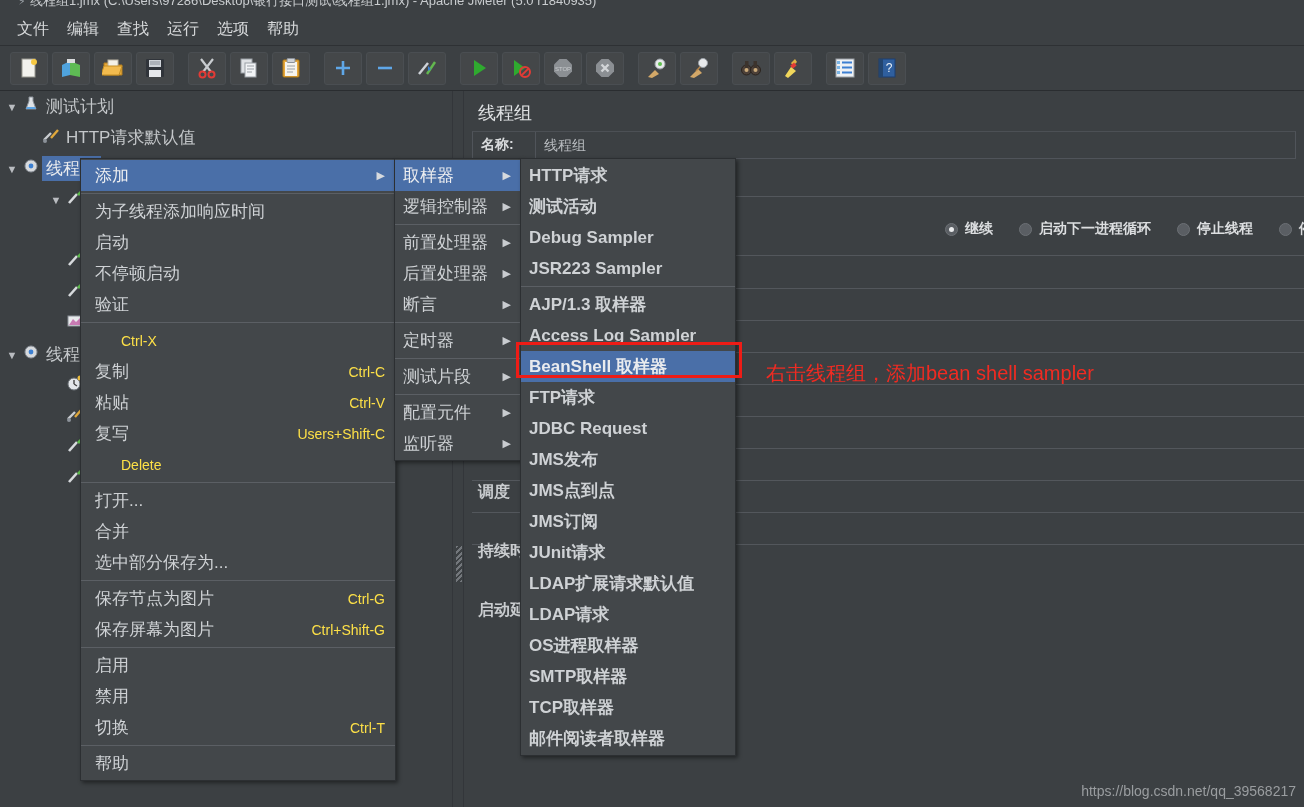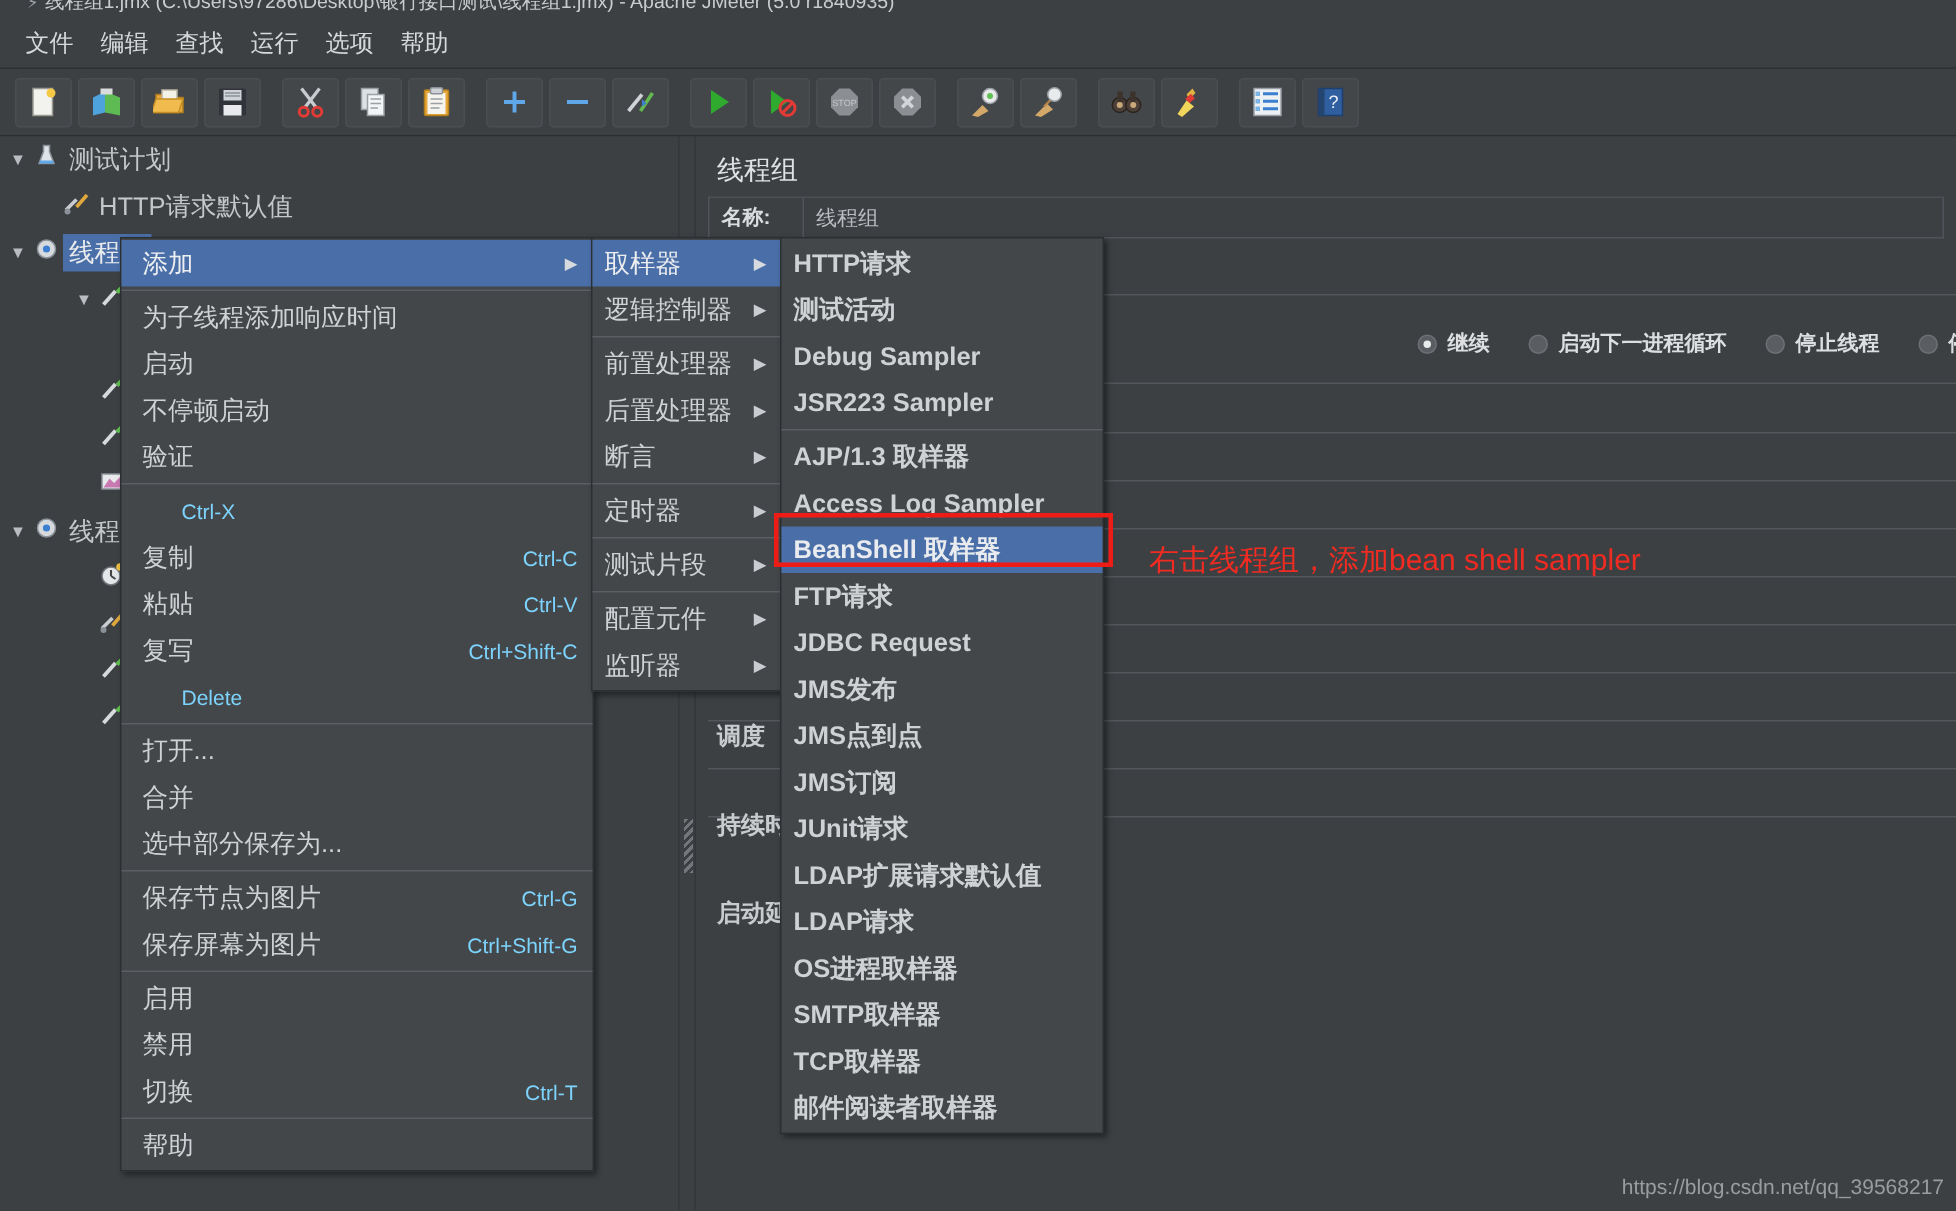--- a/index.html
+++ b/index.html
@@ -151,21 +151,21 @@
   }
   .mrow {
     display: flex; align-items: center;
     height: 31px; padding: 0 10px 0 14px;
     color: #cfd2d5; font-size: 17px; white-space: nowrap;
     position: relative;
   }
   .mrow.hl { background: #4a6fa8; color: #edeef0; }
   .mrow .mlabel { flex: 1; }
   .mrow .accel {
-    color: #7dd3fc; font-size: 14px; font-weight: normal;
+    color: #fde047; font-size: 14px; font-weight: normal;
     margin-left: 26px;
   }
   .mrow .arrow {
     margin-left: 12px; color: #c9ccd0; font-size: 11px;
   }
   .mrow.hl .arrow { color: #d7dade; }
   .msep { height: 1px; background: #5b5f64; margin: 2px 0; }
 
   .menu1 { left: 80px; top: 158px; width: 316px; }
   .menu2 { left: 394px; top: 158px; width: 128px; }
@@ -579,21 +579,21 @@
     <div class="mrow">
       <span class="mlabel">复制</span>
       <span class="accel">Ctrl-C</span>
     </div>
     <div class="mrow">
       <span class="mlabel">粘贴</span>
       <span class="accel">Ctrl-V</span>
     </div>
     <div class="mrow">
       <span class="mlabel">复写</span>
-      <span class="accel">Ctrl+Shift-C</span>
+      <span class="accel">Users+Shift-C</span>
     </div>
     <div class="mrow">
       <span class="accel">Delete</span>
     </div>
     <div class="msep"></div>
     <div class="mrow">
       <span class="mlabel">打开...</span>
     </div>
     <div class="mrow">
       <span class="mlabel">合并</span>

